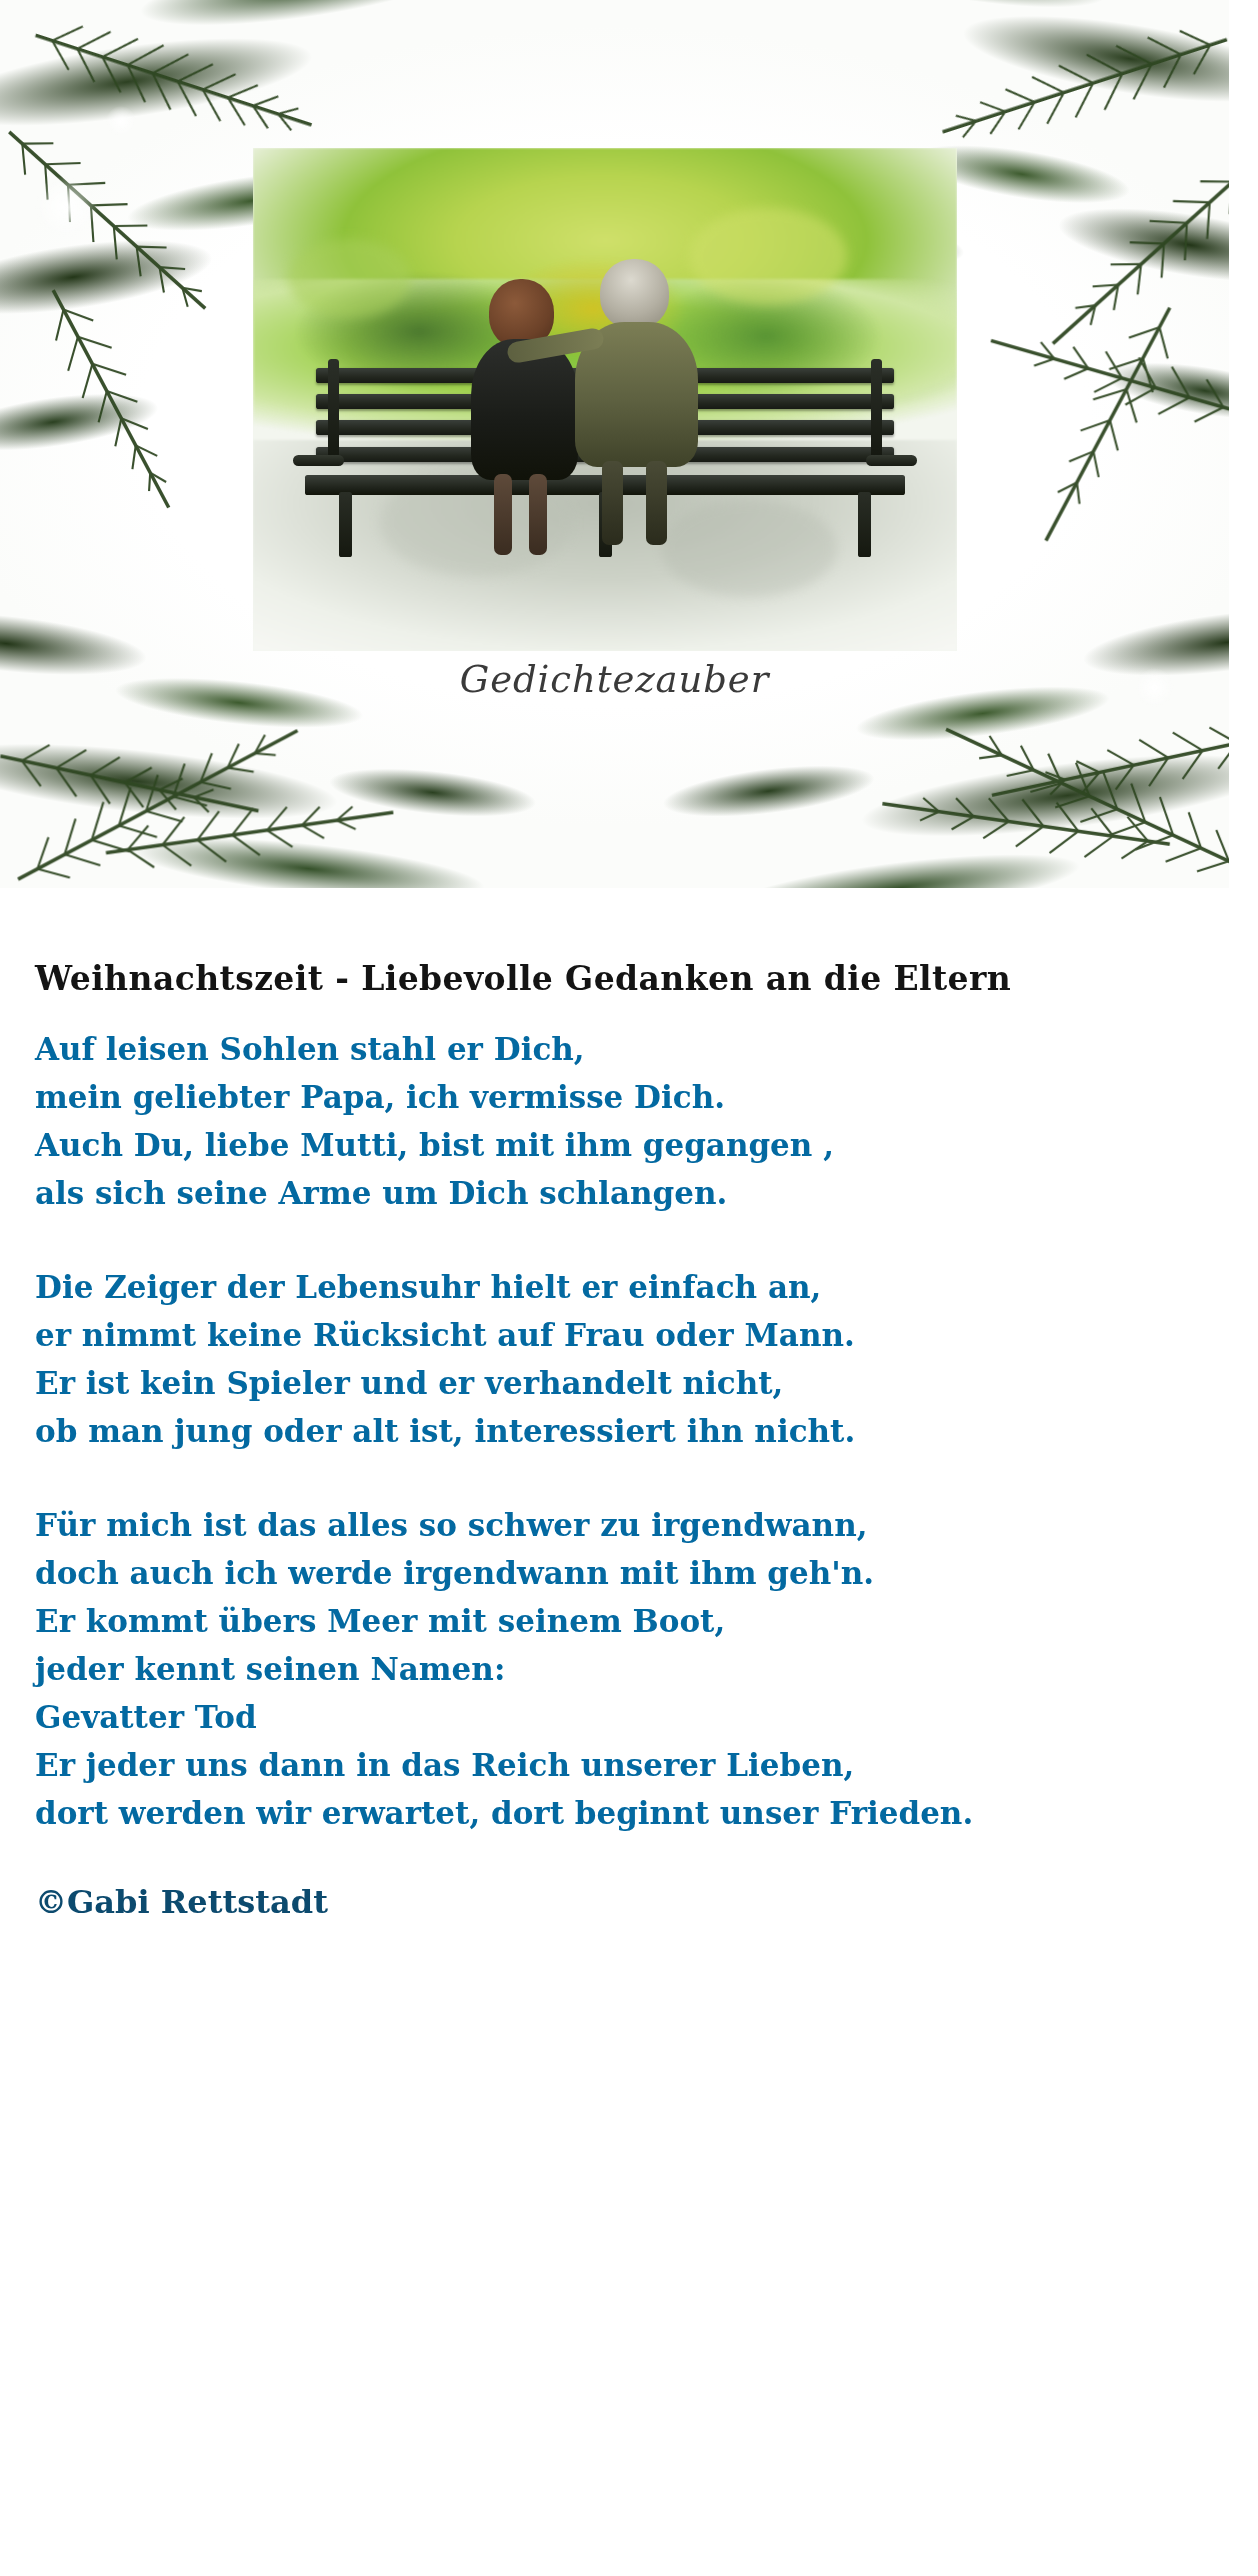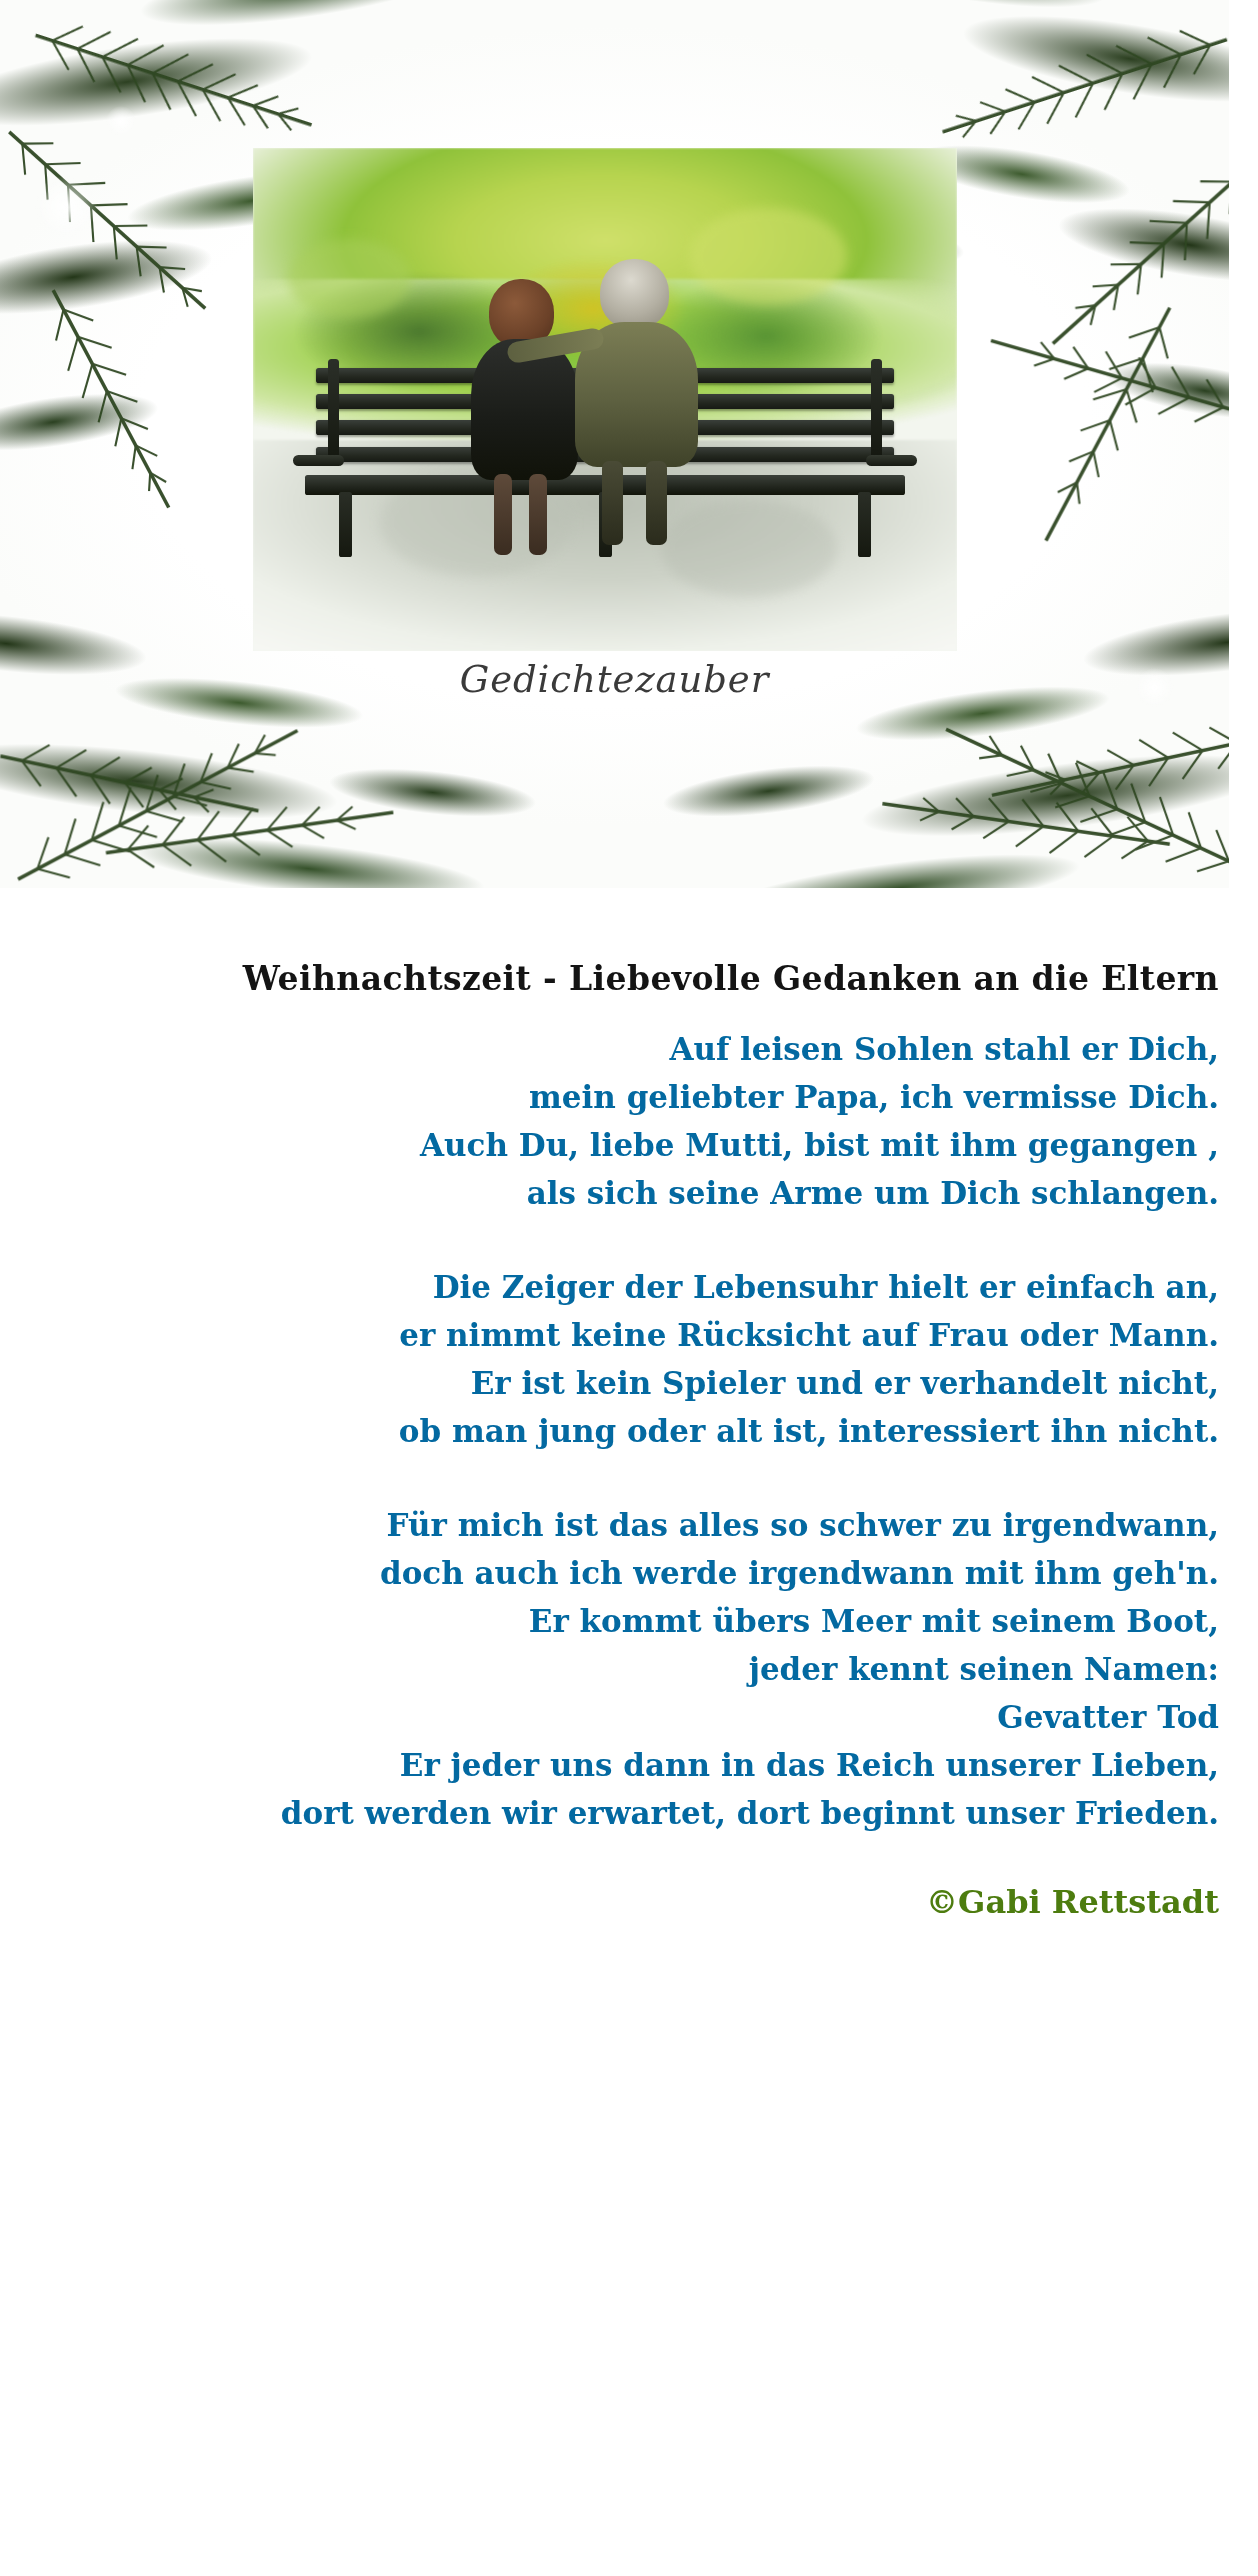--- a/index.html
+++ b/index.html
@@ -189,21 +189,21 @@
     font-size: 37px;
     letter-spacing: 0.9px;
     color: #2a2a2a;
     opacity: .92;
   }
 
   
   .poem {
     position: relative;
     padding: 69px 40px 0 35px;
-    text-align: right;
+    text-align: left;
   }
   .poem-title {
     font-family: "DejaVu Serif", serif;
     font-size: 33px;
     font-weight: 700;
     letter-spacing: 0.4px;
     color: #141414;
     margin: 0 0 23px 0;
     line-height: 1.35;
   }
@@ -216,21 +216,21 @@
     font-size: 31px;
     line-height: 1.55;
     color: #0369a1;
     font-weight: 600;
   }
   .credit {
     margin-top: 16px;
     font-family: "DejaVu Serif", serif;
     font-size: 32px;
     font-weight: 700;
-    color: #4d7c0f;
+    color: #0c4a6e;
   }
 </style>
 </head>
 <body>
 
 <div class="page">
 
   <div class="hero">
     <div class="hero-bg"></div>
 

